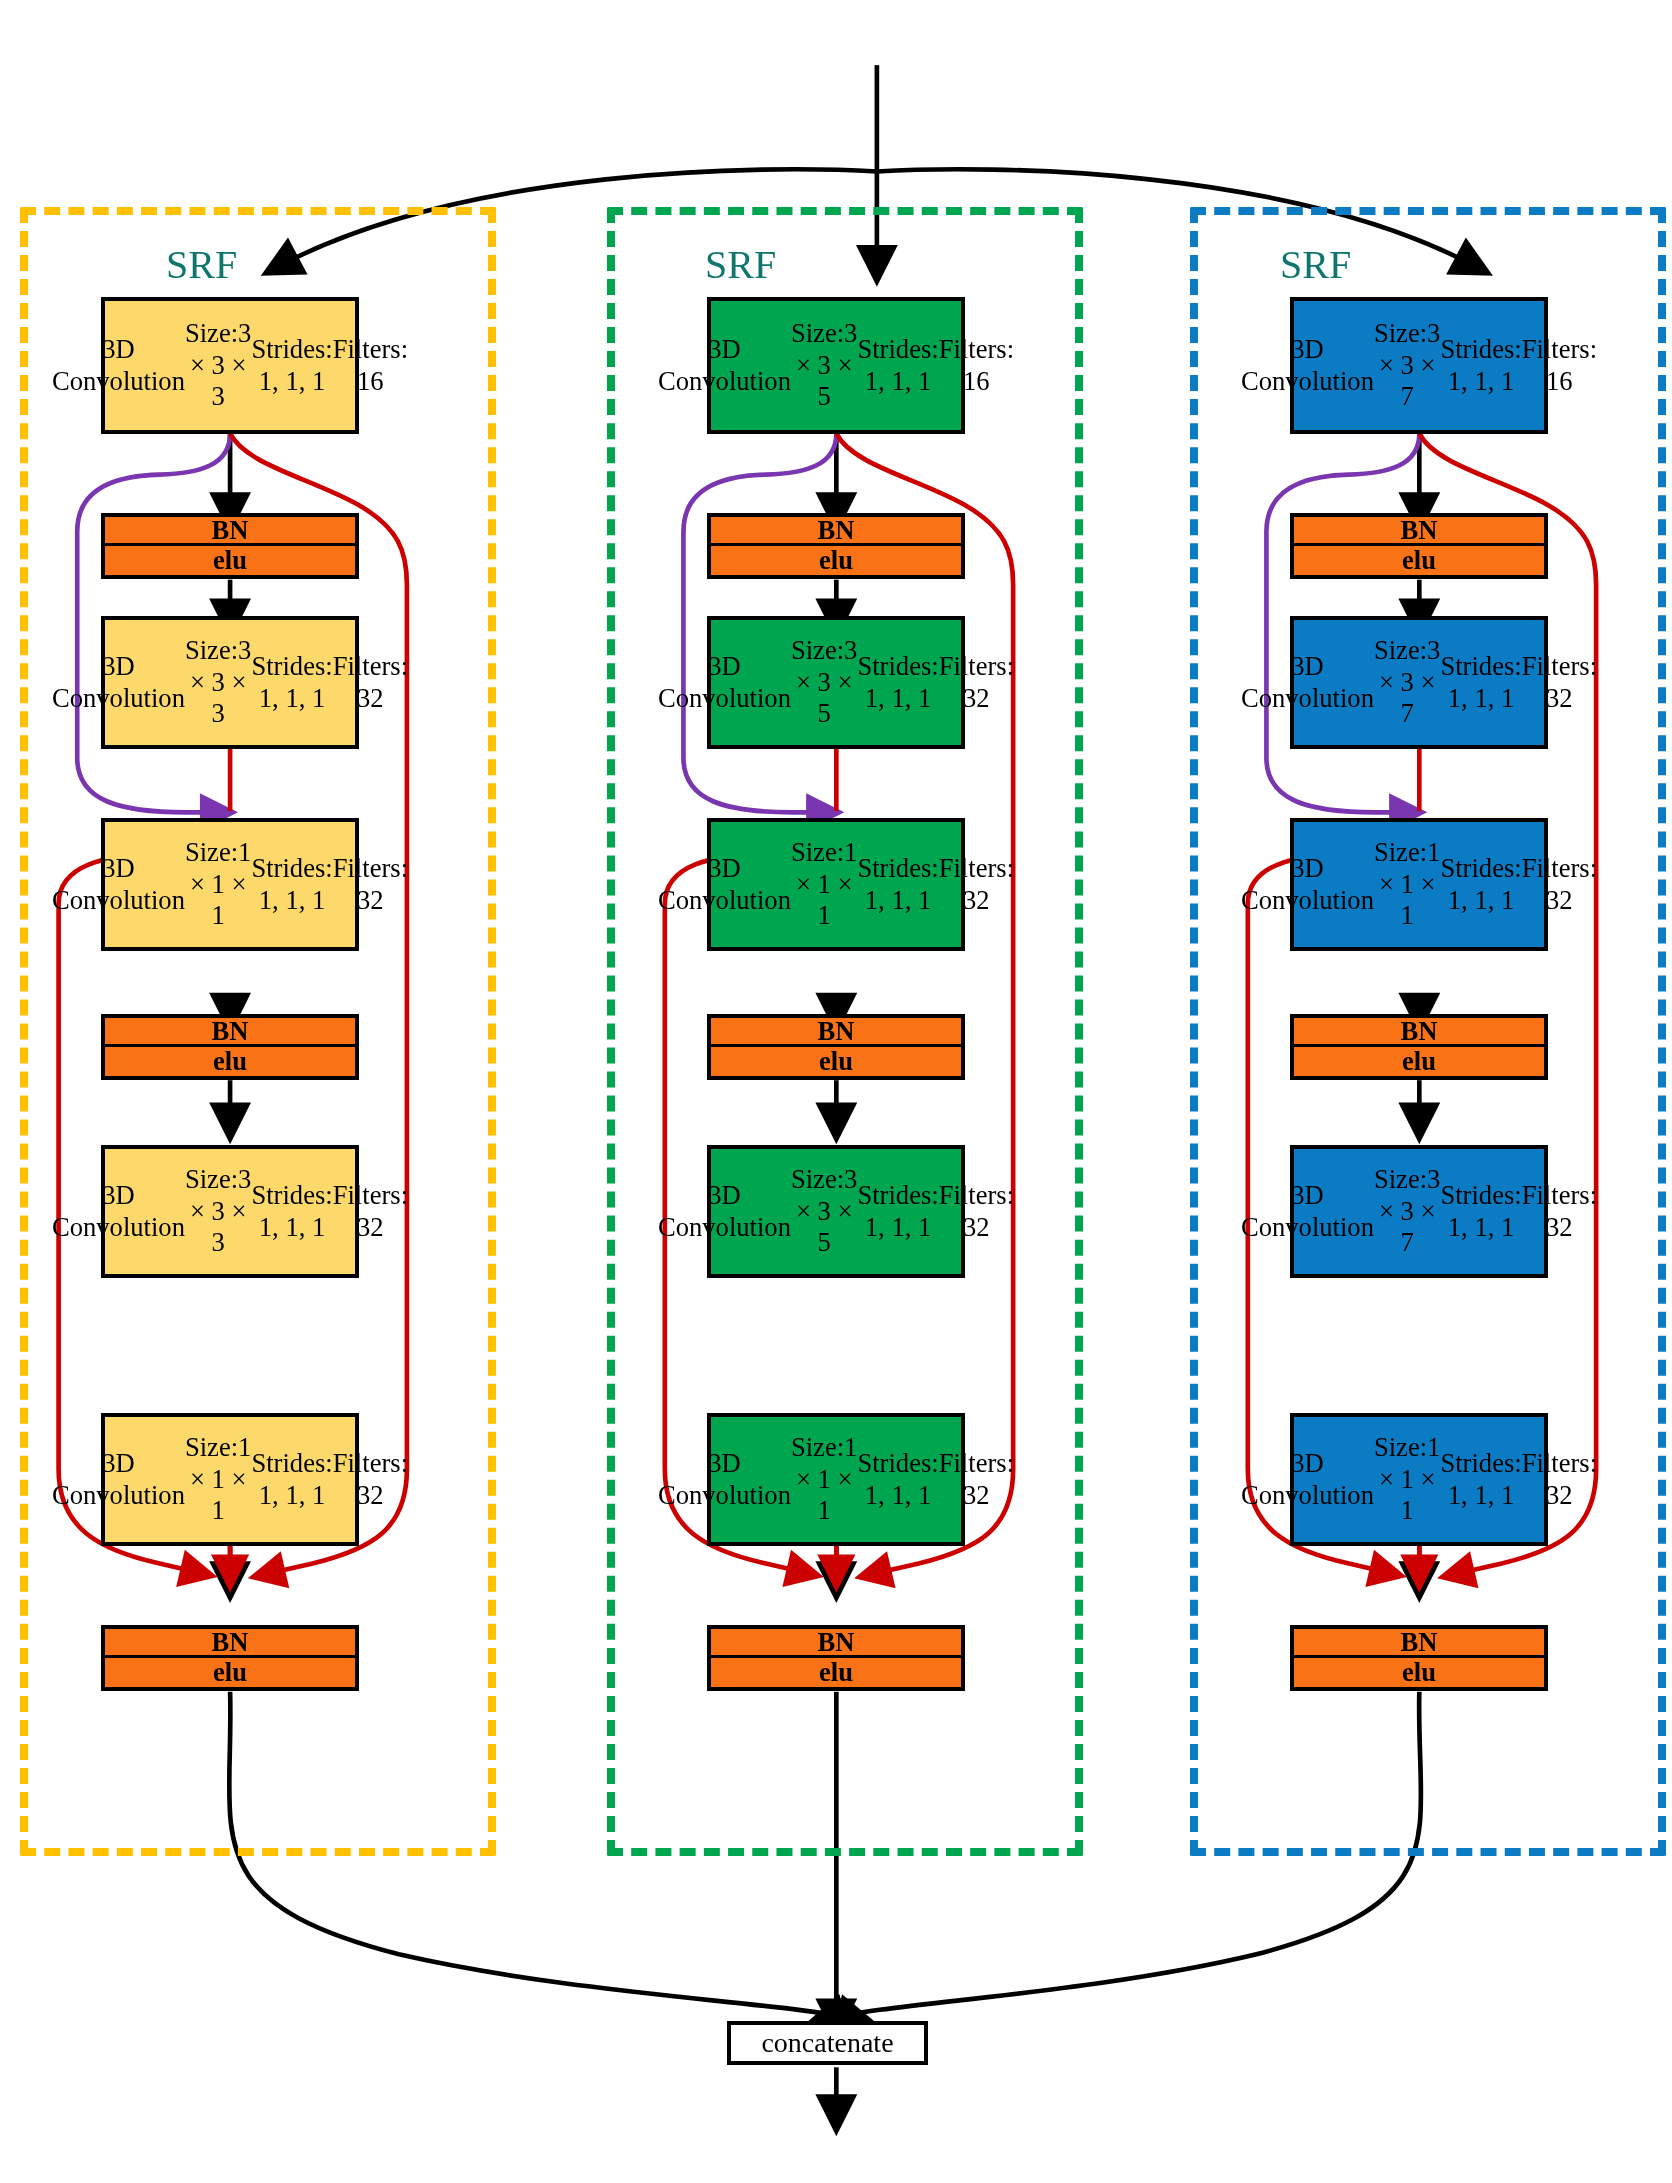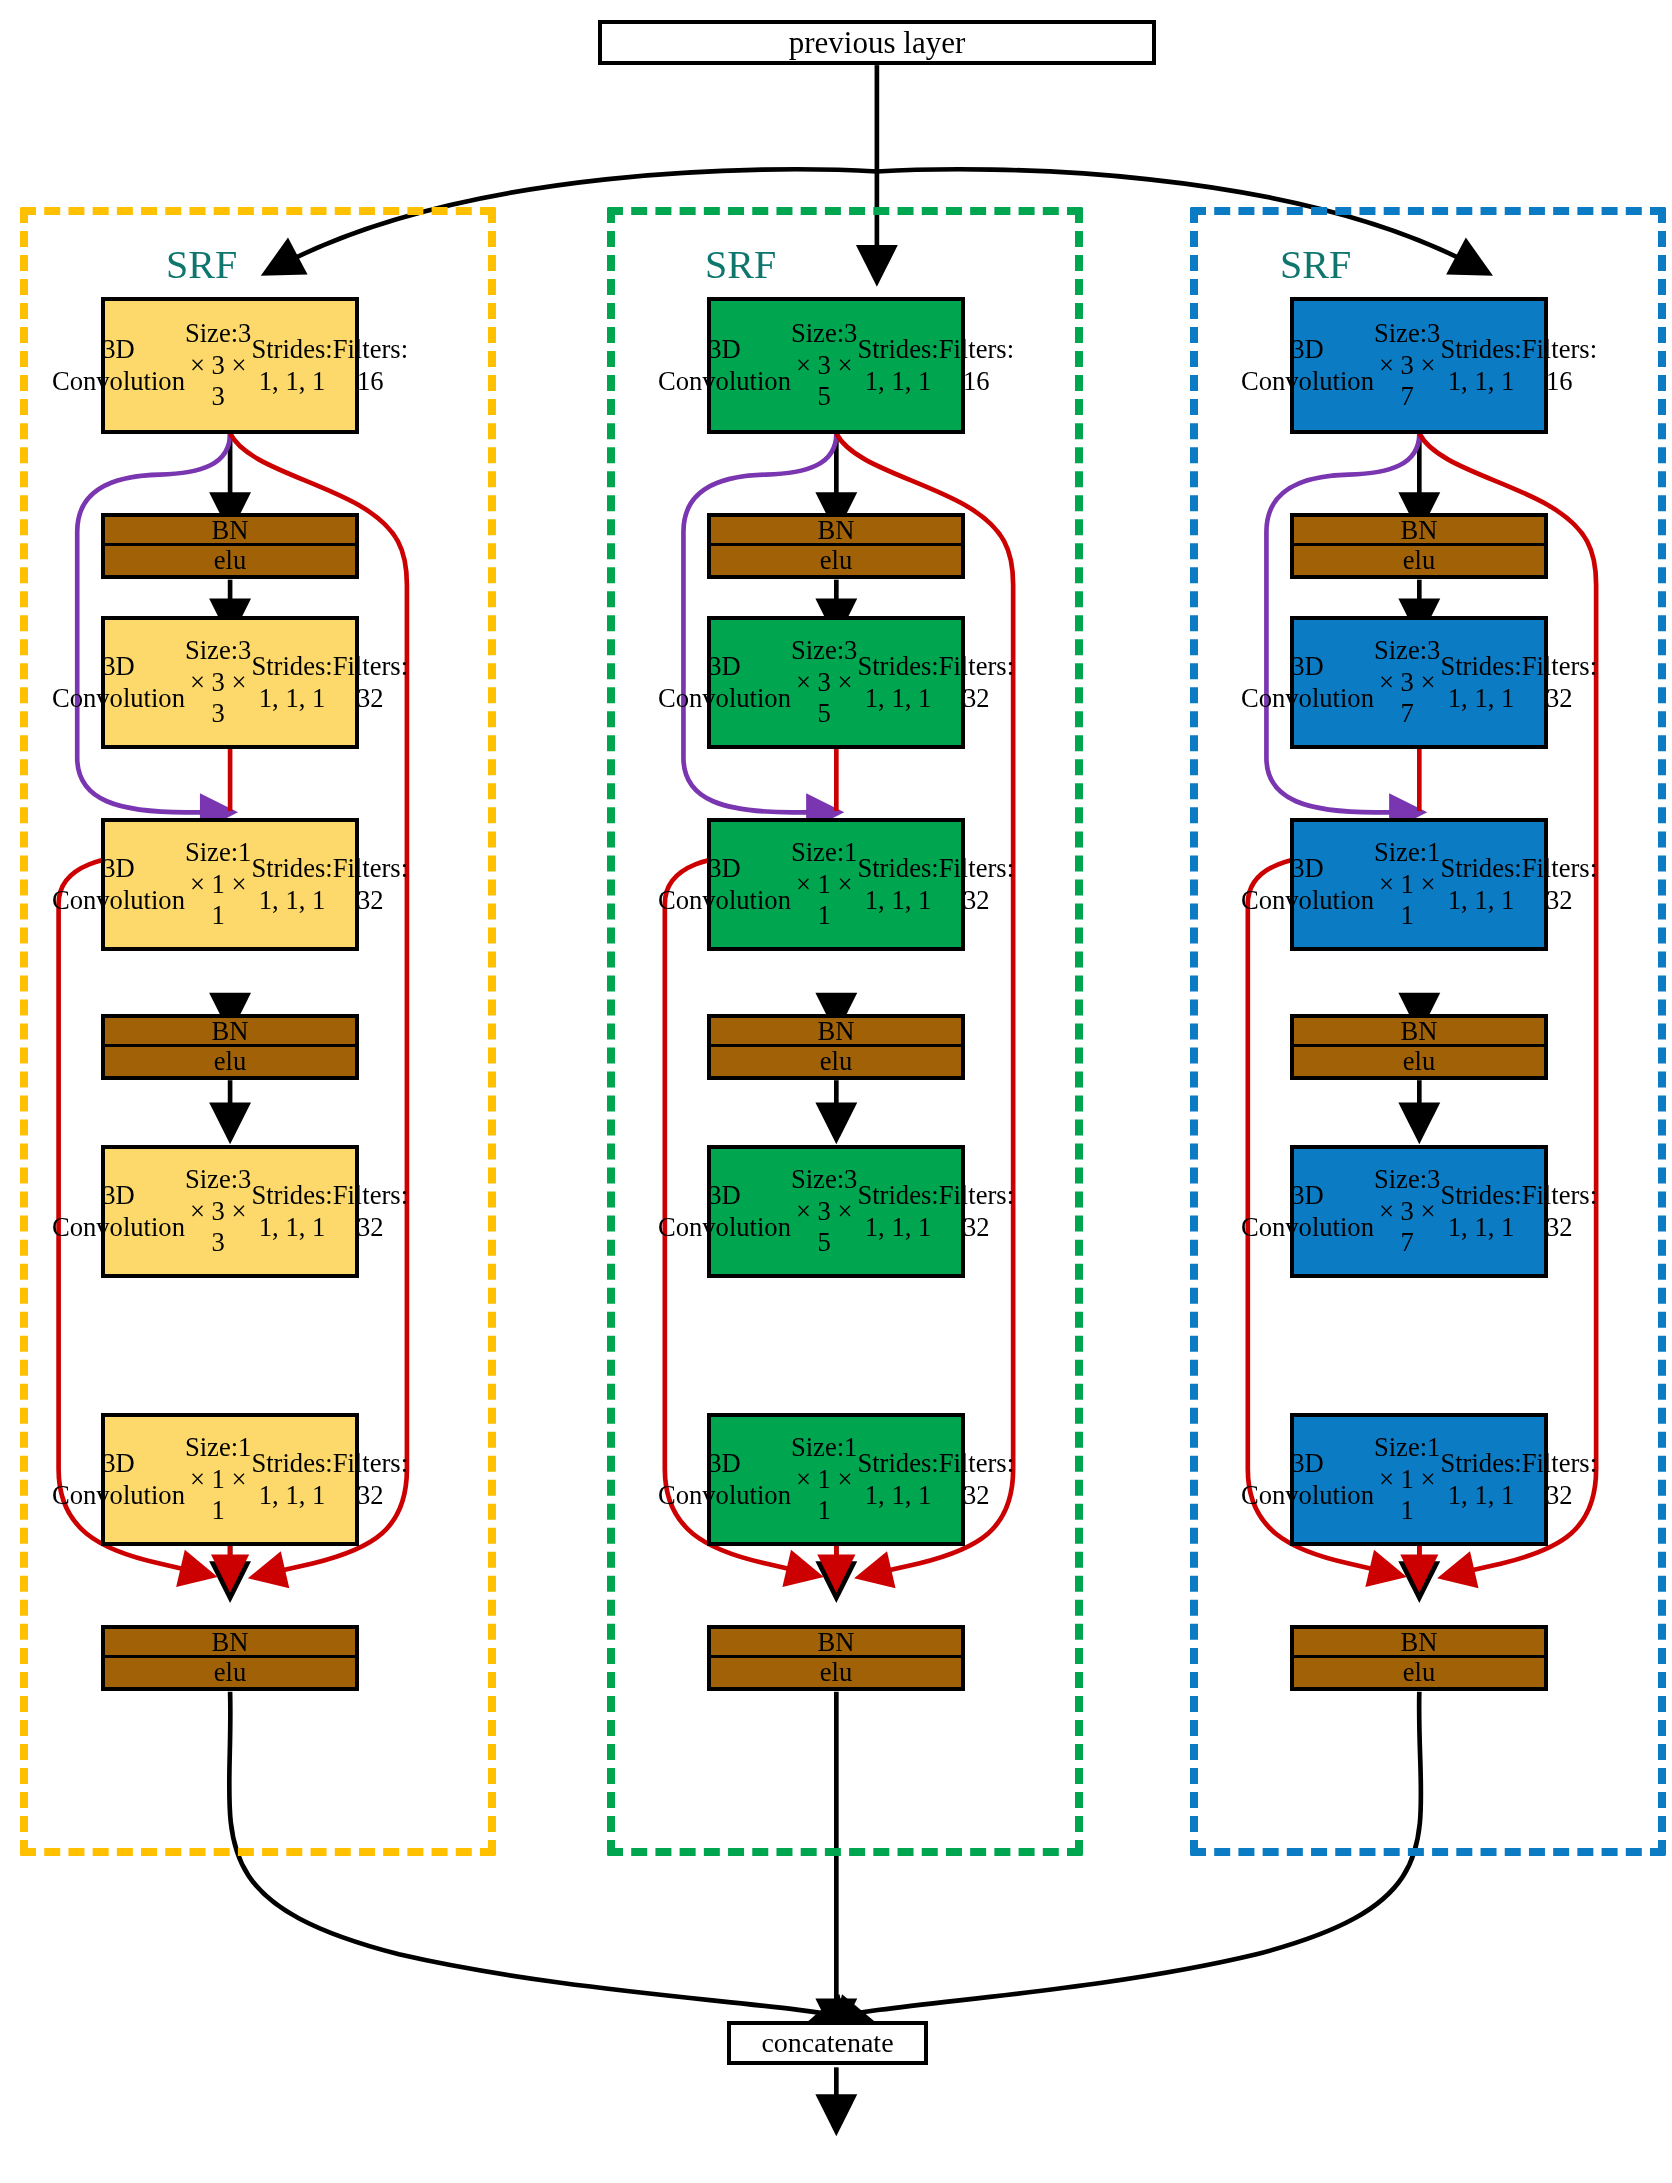--- a/index.html
+++ b/index.html
@@ -4,21 +4,21 @@
 <style>
   html,body{margin:0;padding:0;background:#ffffff;}
   #stage{position:relative;width:1672px;height:2183px;background:#fff;
          font-family:"Liberation Serif","DejaVu Serif",serif;}
   svg.layer{position:absolute;left:0;top:0;width:1672px;height:2183px;overflow:visible;}
   .node{position:absolute;box-sizing:border-box;border:4px solid #000;background:#fff;
         display:flex;flex-direction:row;align-items:center;justify-content:center;}
   .node .ln{display:block;width:100%;text-align:center;color:#000;line-height:1.18;}
   .conv{padding:4px 0;}
   .conv .ln{font-size:26.6px;}
-  .bnbox{position:absolute;box-sizing:border-box;border:4px solid #000;background:#a16207;}
+  .bnbox{position:absolute;box-sizing:border-box;border:4px solid #000;background:#f97316;font-weight:bold;}
   .bnbox .half{box-sizing:border-box;height:50%;display:flex;align-items:center;justify-content:center;
                font-size:26.6px;color:#000;}
   .bnbox .half.top{border-bottom:3.3px solid #000;}
   .plain{position:absolute;box-sizing:border-box;border:4px solid #000;background:#fff;
          display:flex;align-items:center;justify-content:center;font-size:31px;color:#000;}
   .srflabel{position:absolute;font-size:40px;color:#0f766e;font-weight:normal;}
   .grp{position:absolute;box-sizing:border-box;border-width:8.6px;border-style:dashed;background:transparent;border-radius:2px;}
 </style>
 </head>
 <body>
@@ -110,21 +110,20 @@
   </svg>
 
   <div class="grp" style="left: 20px; top: 207px; width: 476px; height: 1649px; border-color: rgb(255, 192, 0);"></div>
   <div class="grp" style="left: 607px; top: 207px; width: 476px; height: 1649px; border-color: rgb(0, 165, 80);"></div>
   <div class="grp" style="left: 1190px; top: 207px; width: 476px; height: 1649px; border-color: rgb(11, 123, 196);"></div>
 
   <div class="srflabel" style="left:166px;top:241px;">SRF</div>
   <div class="srflabel" style="left:705px;top:241px;">SRF</div>
   <div class="srflabel" style="left:1280px;top:241px;">SRF</div>
 
-  <div class="plain" style="left:598px;top:20px;width:558px;height:45px;">previous layer</div>
   <div class="plain" style="left:727px;top:2021px;width:201px;height:44px;font-size:28px;">concatenate</div>
 
   <div class="node conv" style="left:101px;top:297px;width:258px;height:137px;background:#FCD96A;">
     <span class="ln">3D Convolution</span>
     <span class="ln">Size:3 × 3 × 3</span>
     <span class="ln">Strides: 1, 1, 1</span>
     <span class="ln">Filters: 16</span>
   </div>
 
   <div class="bnbox" style="left:101px;top:513px;width:258px;height:66px;">

